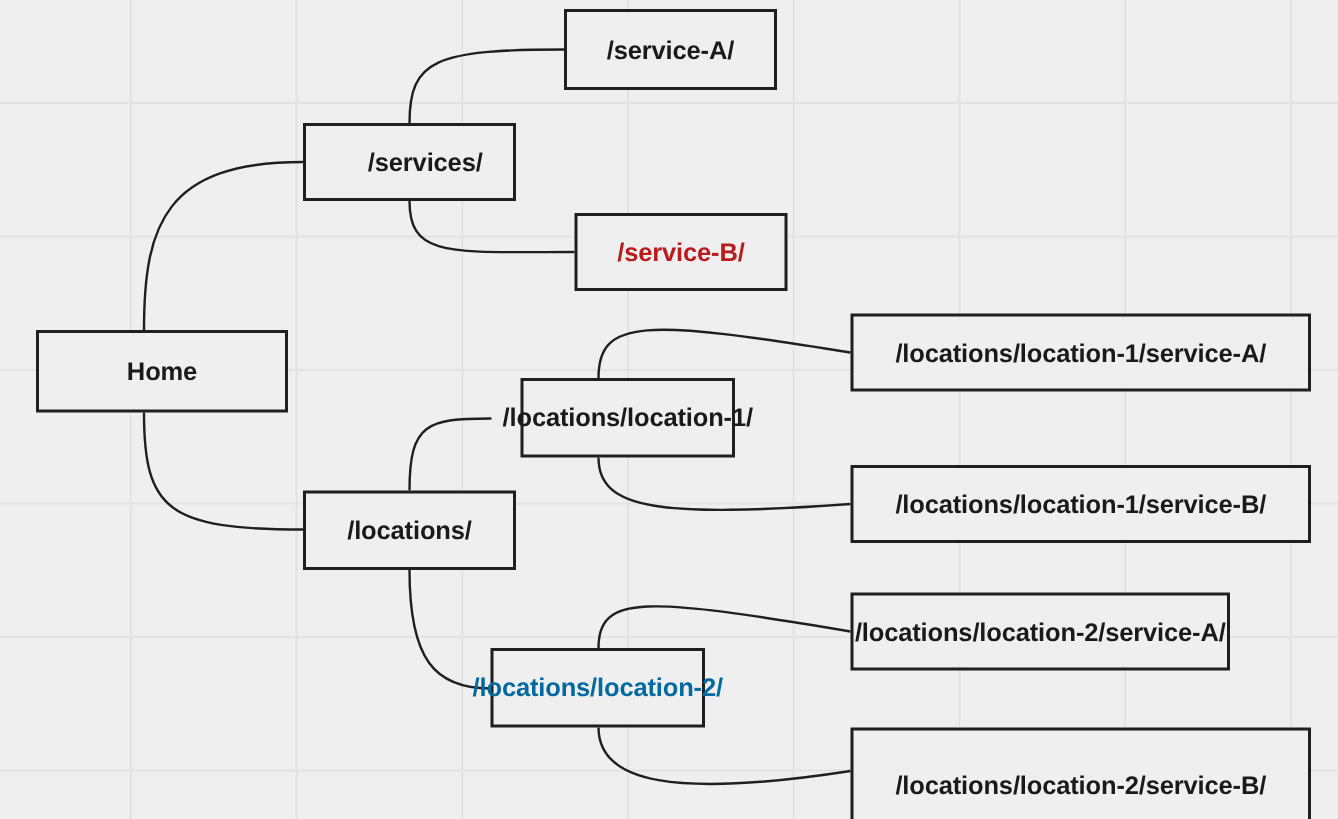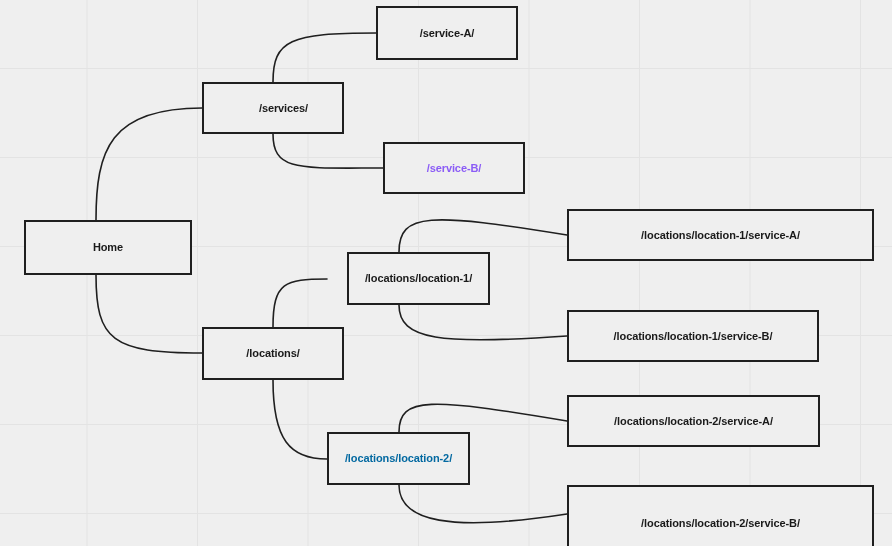--- a/index.html
+++ b/index.html
@@ -42,21 +42,21 @@
     border: 2px solid #1f1f1f;
     background-color: #efefef;
     display: flex;
     align-items: center;
     justify-content: center;
     text-align: center;
   }
 
   .node-label {
     font-family: "Liberation Sans", sans-serif;
-    font-size: 11px;
+    font-size: 17px;
     font-weight: bold;
     color: #1a1a1a;
     letter-spacing: -0.1px;
     white-space: nowrap;
     line-height: 1;
   }
 </style>
 </head>
 <body>
 
@@ -79,35 +79,35 @@
       <div class="node" style="left: 24px; top: 220px; width: 168px; height: 55px; border-color: rgb(31, 31, 31); background-color: rgb(239, 239, 239);">
         <span class="node-label" style="color: rgb(26, 26, 26);">Home</span>
       </div>
       <div class="node" style="left: 202px; top: 82px; width: 142px; height: 52px; border-color: rgb(31, 31, 31); background-color: rgb(239, 239, 239); padding-left: 21px;">
         <span class="node-label" style="color: rgb(26, 26, 26);">/services/</span>
       </div>
       <div class="node" style="left: 376px; top: 6px; width: 142px; height: 54px; border-color: rgb(31, 31, 31); background-color: rgb(239, 239, 239);">
         <span class="node-label" style="color: rgb(26, 26, 26);">/service-A/</span>
       </div>
       <div class="node" style="left: 383px; top: 142px; width: 142px; height: 52px; border-color: rgb(31, 31, 31); background-color: rgb(239, 239, 239);">
-        <span class="node-label" style="color: #8b5cf6;">/service-B/</span>
+        <span class="node-label" style="color: #b91c1c;">/service-B/</span>
       </div>
       <div class="node" style="left: 202px; top: 327px; width: 142px; height: 53px; border-color: rgb(31, 31, 31); background-color: rgb(239, 239, 239);">
         <span class="node-label" style="color: rgb(26, 26, 26);">/locations/</span>
       </div>
       <div class="node" style="left: 327px; top: 252px; width: 143px; height: 53px; border-color: rgb(31, 31, 31); background-color: rgb(239, 239, 239); margin-left: 20px;">
         <span class="node-label" style="color: rgb(26, 26, 26);">/locations/location-1/</span>
       </div>
       <div class="node" style="left: 327px; top: 432px; width: 143px; height: 53px; border-color: rgb(31, 31, 31); background-color: rgb(239, 239, 239);">
         <span class="node-label" style="color: #0369a1;">/locations/location-2/</span>
       </div>
       <div class="node" style="left: 567px; top: 209px; width: 307px; height: 52px; border-color: rgb(31, 31, 31); background-color: rgb(239, 239, 239);">
         <span class="node-label" style="color: rgb(26, 26, 26);">/locations/location-1/service-A/</span>
       </div>
-      <div class="node" style="left: 567px; top: 310px; width: 252px; height: 52px; border-color: rgb(31, 31, 31); background-color: rgb(239, 239, 239);">
+      <div class="node" style="left: 567px; top: 310px; width: 307px; height: 52px; border-color: rgb(31, 31, 31); background-color: rgb(239, 239, 239);">
         <span class="node-label" style="color: rgb(26, 26, 26);">/locations/location-1/service-B/</span>
       </div>
       <div class="node" style="left: 567px; top: 395px; width: 253px; height: 52px; border-color: rgb(31, 31, 31); background-color: rgb(239, 239, 239);">
         <span class="node-label" style="color: rgb(26, 26, 26);">/locations/location-2/service-A/</span>
       </div>
       <div class="node" style="left: 567px; top: 485px; width: 307px; height: 76px; border-color: rgb(31, 31, 31); background-color: rgb(239, 239, 239);">
         <span class="node-label" style="color: rgb(26, 26, 26);">/locations/location-2/service-B/</span>
       </div>
     </div>
 

